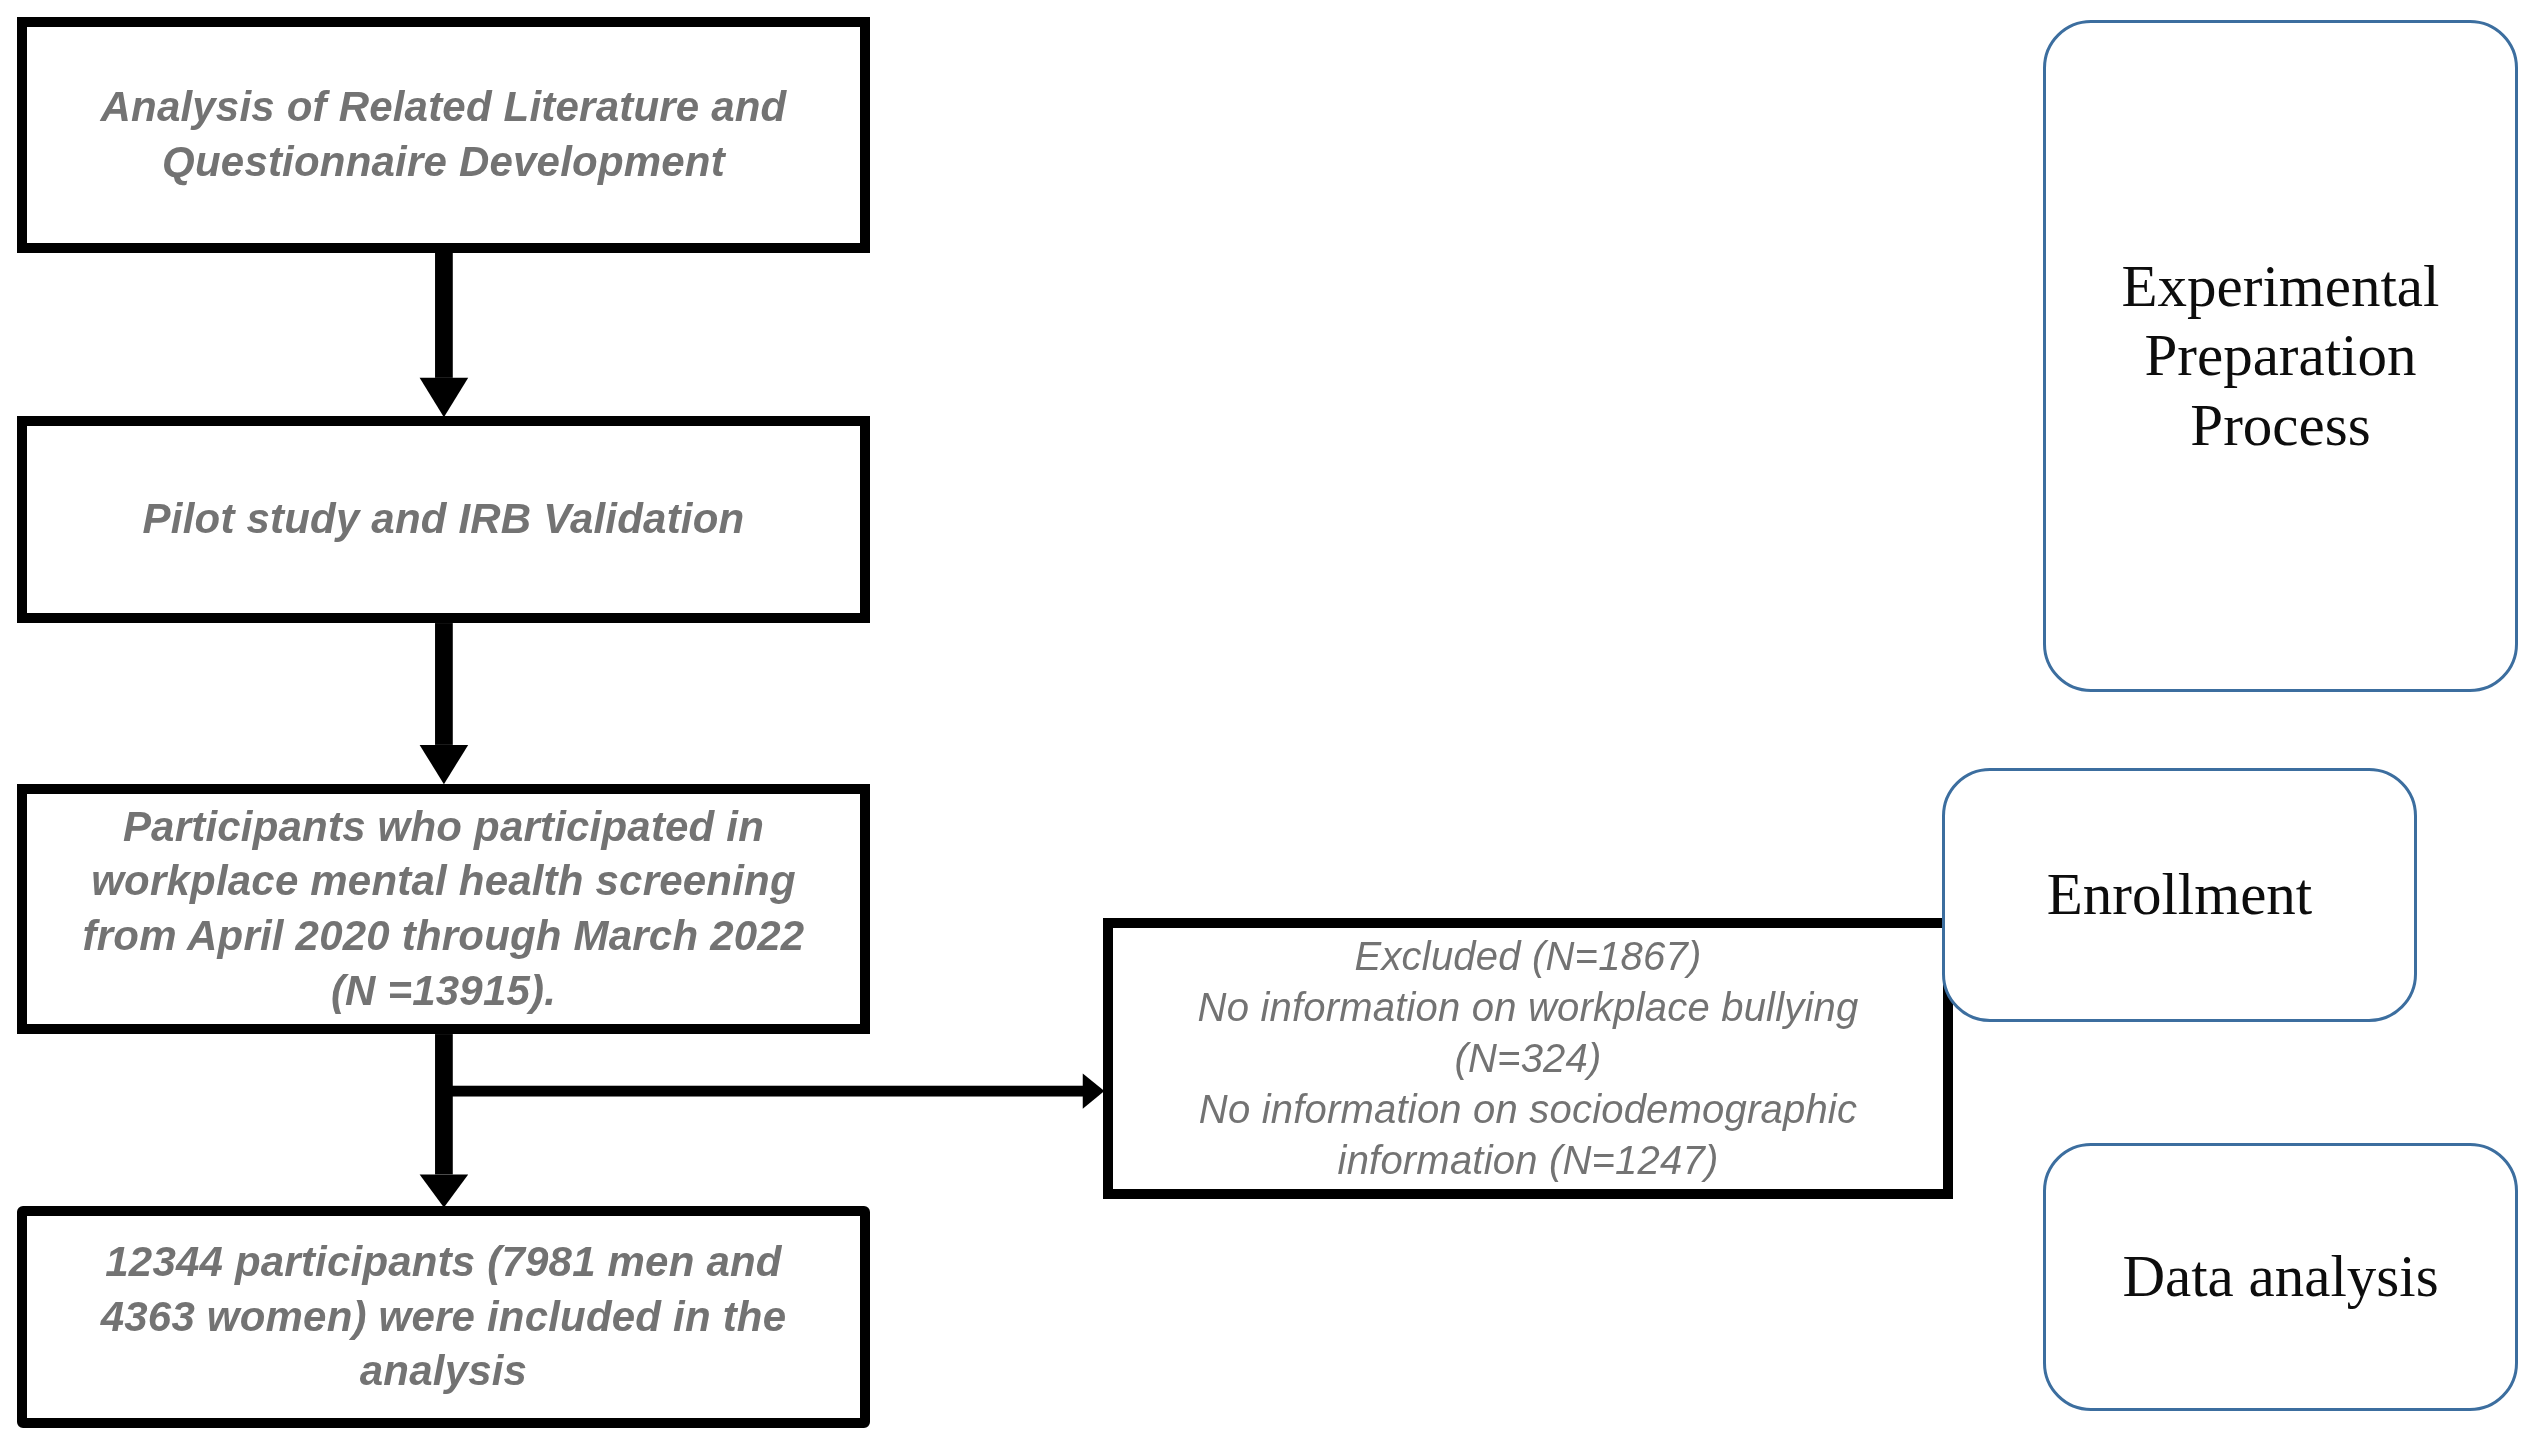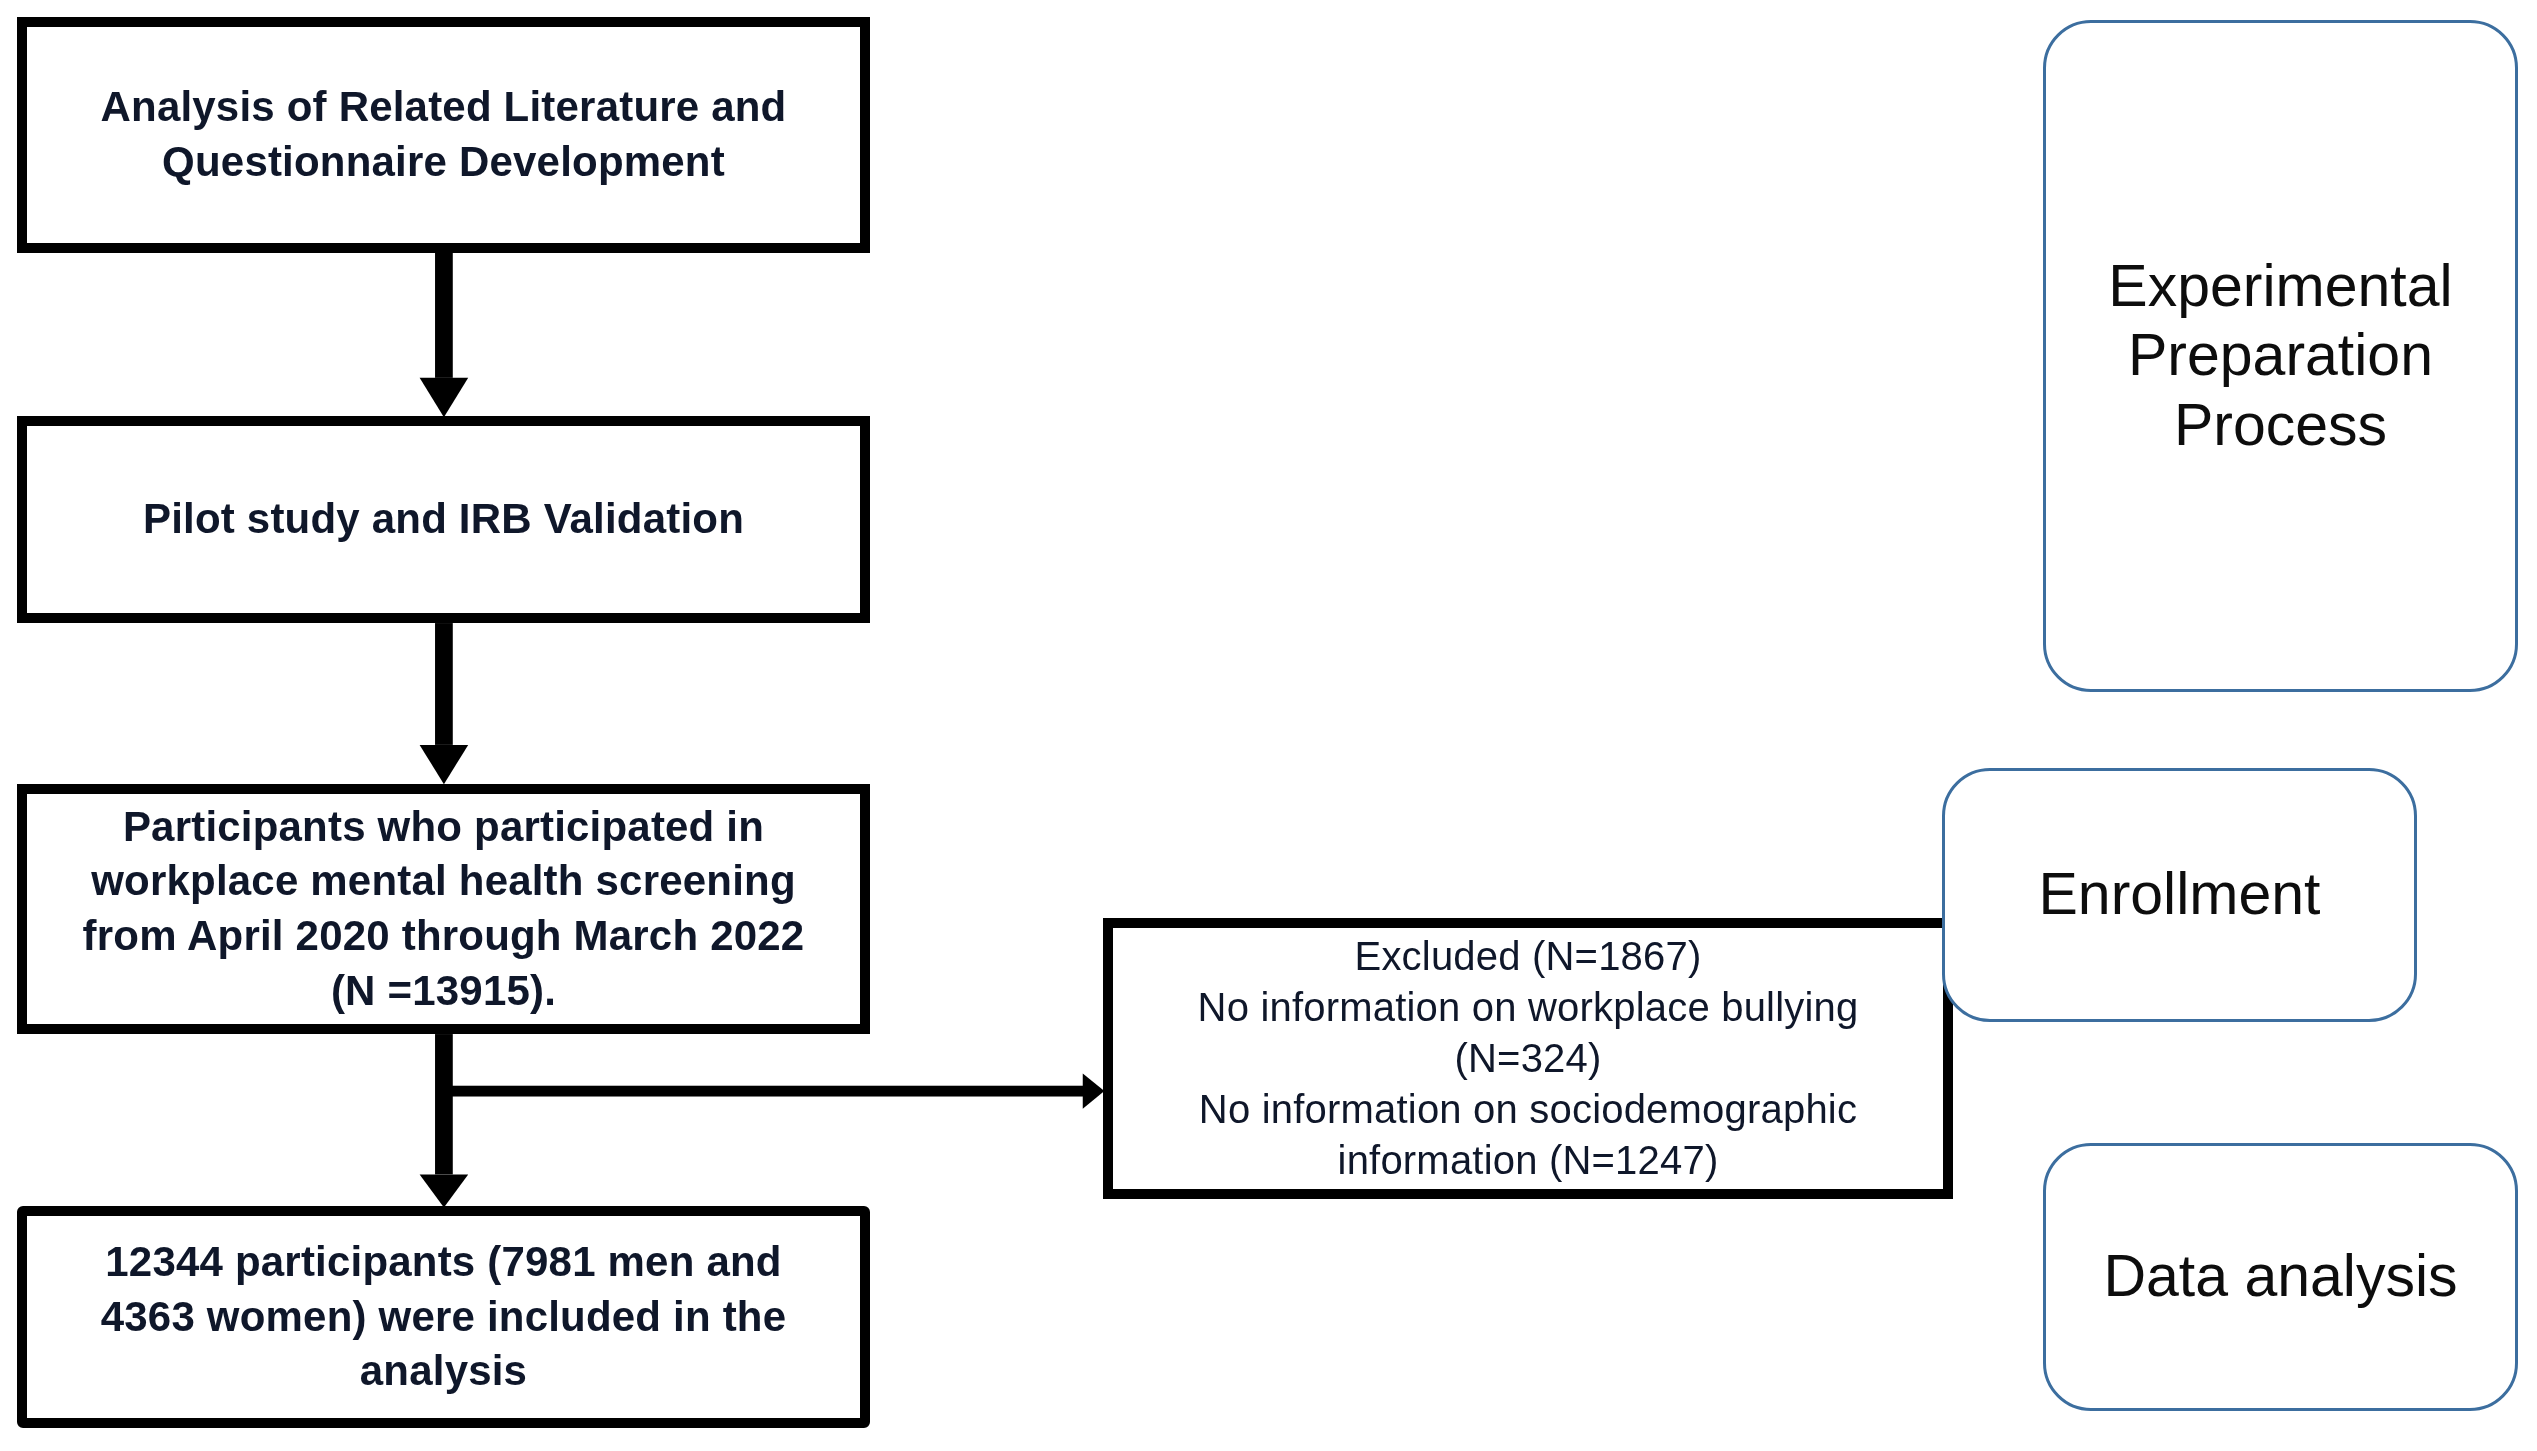--- a/index.html
+++ b/index.html
@@ -27,24 +27,25 @@
     display: flex;
     align-items: center;
     justify-content: center;
     text-align: center;
   }
   .proc-box .box-text {
     font-family: "Liberation Sans", sans-serif;
     font-weight: 700;
     font-size: 42px;
     line-height: 1.30;
-    color: #0f172a;
+    color: #737373;
     white-space: pre-line;
     padding: 0 14px;
     letter-spacing: 0.2px;
+    font-style: italic;
   }
 
   .box-lit      { left: 17px;   top: 17px;   width: 853px; height: 236px; }
   .box-pilot    { left: 17px;   top: 416px;  width: 853px; height: 207px; justify-content: center; }
   .box-partic   { left: 17px;   top: 784px; width: 853px; height: 250px; }
   .box-included { left: 17px;   top: 1206px; width: 853px; height: 222px; border-radius: 6px; }
   .box-excluded { left: 1103px; top: 918px; width: 850px; height: 281px; }
 
   .box-excluded .box-text { font-weight: 400; font-size: 40px; line-height: 1.28; }
   .box-lit .box-text      { font-weight: 700; }
@@ -65,21 +66,21 @@
     box-sizing: border-box;
     border: 3.9px solid #3c6e9f;
     border-radius: 48px;
     background: #ffffff;
     display: flex;
     align-items: center;
     justify-content: center;
     text-align: center;
   }
   .stage-box .stage-text {
-    font-family: Liberation Sans, sans-serif;
+    font-family: Liberation Serif, serif;
     font-weight: 400;
     font-size: 59px;
     line-height: 1.18;
     color: #0d0d0d;
     white-space: pre-line;
     padding: 0 15.4px;
   }
 
   .stage-prep     { left: 2043px; top: 20px;   width: 475px; height: 672px; }
   .stage-enroll   { left: 1927px; top: 768px;  width: 475px; height: 254px; margin-left: 15px; }

